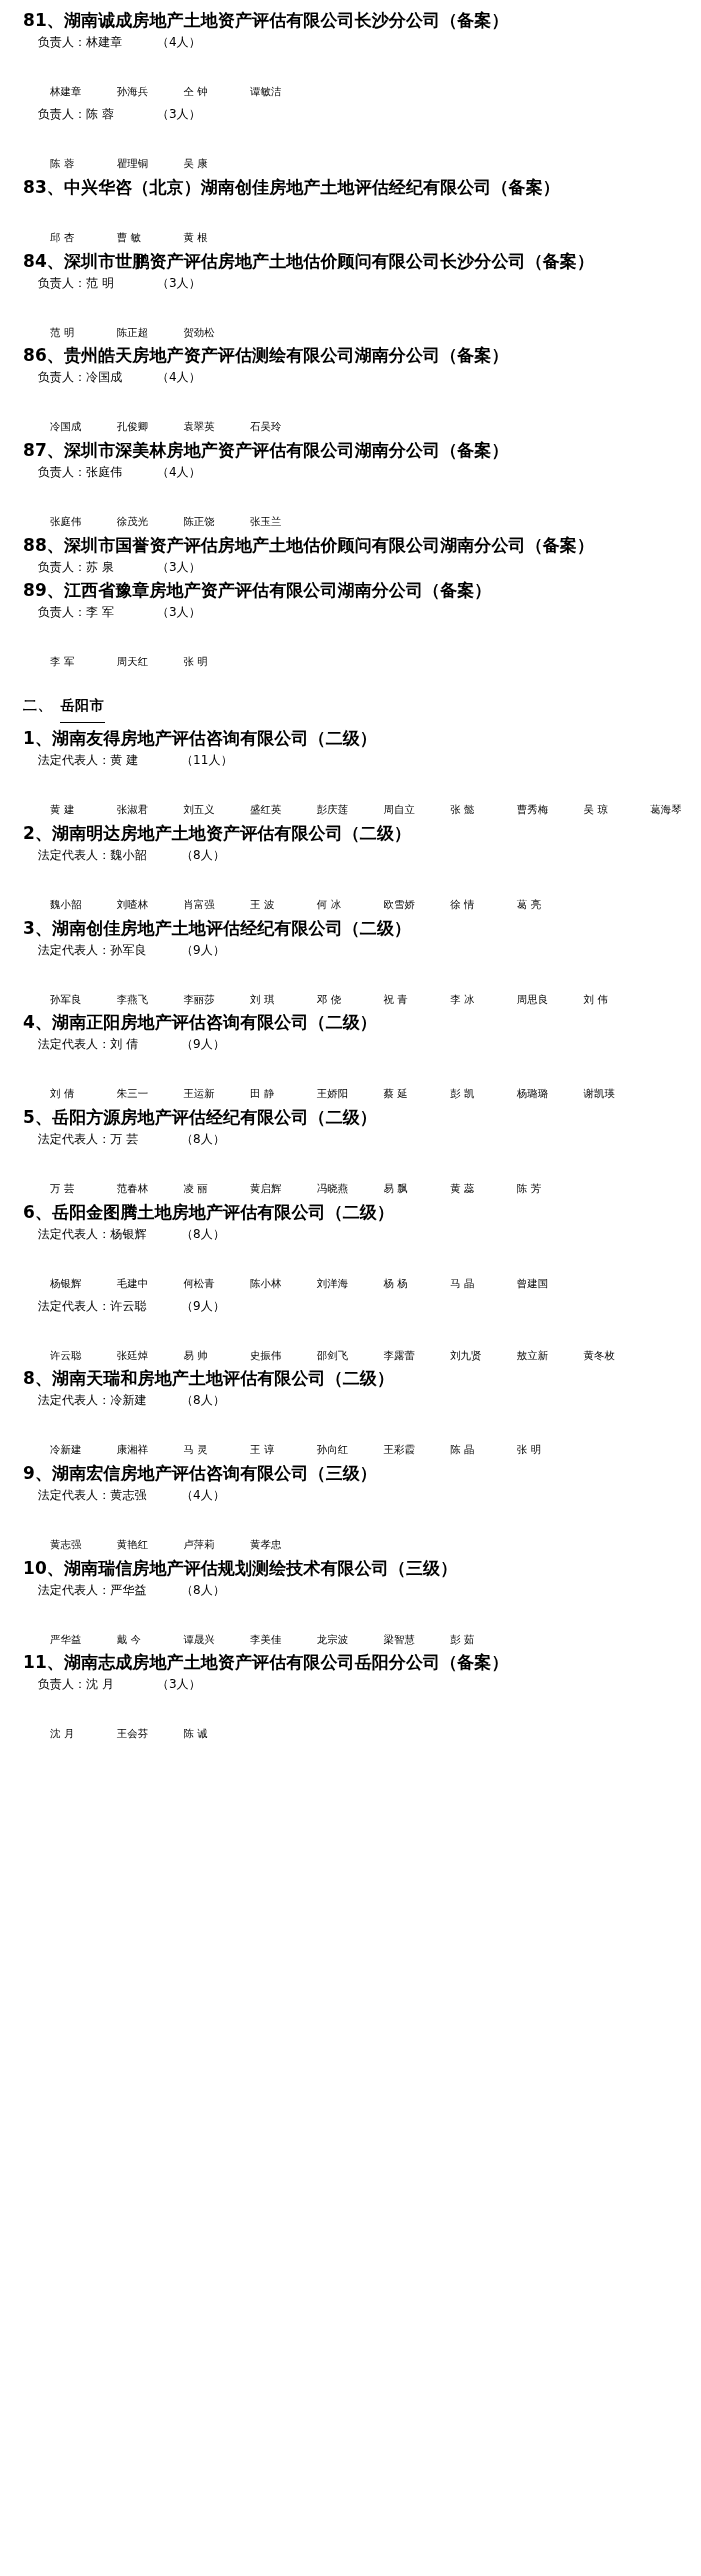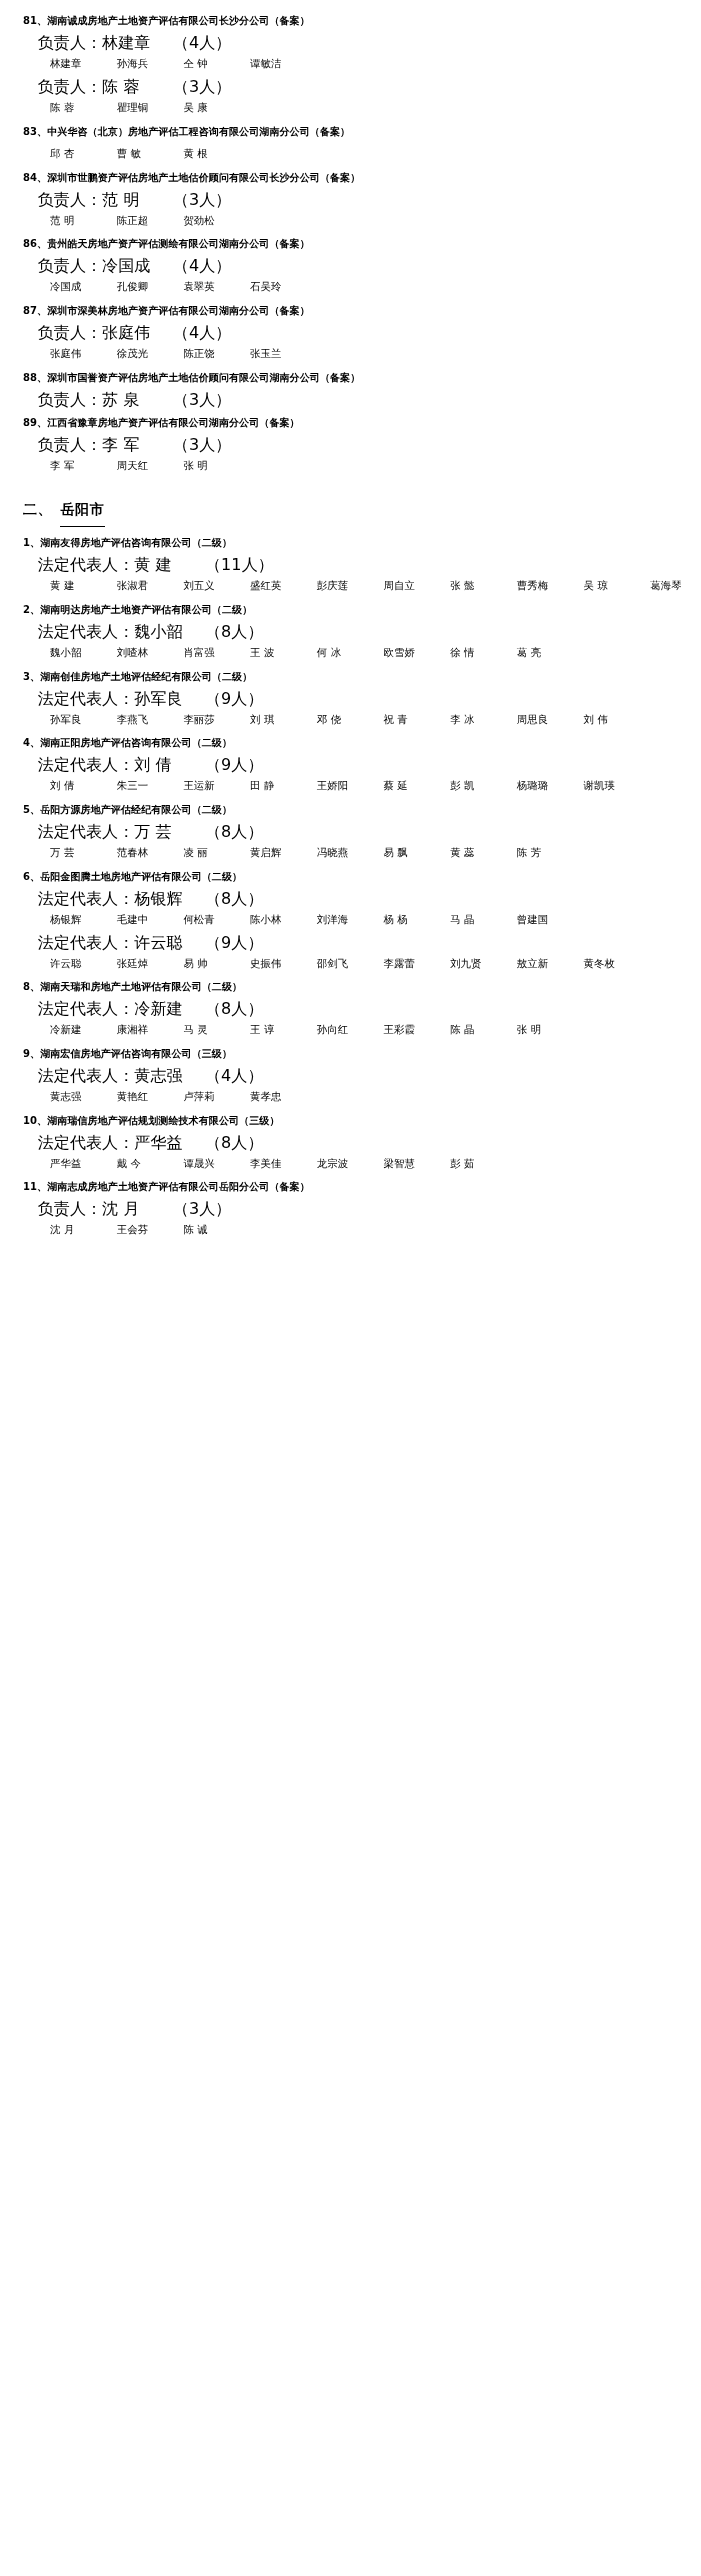--- a/index.html
+++ b/index.html
@@ -15,47 +15,48 @@
   }
   .page {
     width: 702px;
     box-sizing: border-box;
     padding: 9.4px 23px 27px 23px;
   }
   .entry {
     margin-bottom: 1.3px;
   }
   .company-line {
-    font-size: 10px;
+    font-size: 17px;
     line-height: 23px;
     font-weight: 600;
     letter-spacing: 0.1px;
     white-space: nowrap;
   }
   .rep-line {
-    font-size: 16px;
+    font-size: 12px;
     line-height: 21px;
     padding-left: 14.7px;
     letter-spacing: 0.1px;
     white-space: nowrap;
   }
   .rep-name {
     display: inline-block;
     min-width: 52px;
   }
   .rep-count {
     display: inline-block;
     padding-left: 18.7px;
   }
   .members-line {
     font-size: 10.4px;
     line-height: 21.4px;
     padding-left: 27px;
     letter-spacing: 0.1px;
     white-space: nowrap;
+    margin-top: 28px;
   }
   .member {
     display: inline-block;
     min-width: 52px;
     margin-right: 14.7px;
   }
   .section-heading {
     font-size: 14px;
     font-weight: 700;
     line-height: 27px;
@@ -78,21 +79,21 @@
       <div class="entry">
         <div class="company-line"><span>81、</span><span>湖南诚成房地产土地资产评估有限公司长沙分公司（备案）</span></div>
         <div class="rep-line"><span>负责人：</span><span class="rep-name">林建章</span><span class="rep-count">（4人）</span></div>
         <div class="members-line"><span class="member">林建章</span><span class="member">孙海兵</span><span class="member">仝 钟</span><span class="member">谭敏洁</span></div>
       </div>
       <div class="entry">
         <div class="rep-line"><span>负责人：</span><span class="rep-name">陈 蓉</span><span class="rep-count">（3人）</span></div>
         <div class="members-line"><span class="member">陈 蓉</span><span class="member">瞿理铜</span><span class="member">吴 康</span></div>
       </div>
       <div class="entry">
-        <div class="company-line"><span>83、</span><span>中兴华咨（北京）房地产评估工程咨询有限公司湖南分公司（备案）</span></div>
+        <div class="company-line"><span>83、</span><span>中兴华咨（北京）湖南创佳房地产土地评估经纪有限公司（备案）</span></div>
         <div class="members-line"><span class="member">邱 杏</span><span class="member">曹 敏</span><span class="member">黄 根</span></div>
       </div>
       <div class="entry">
         <div class="company-line"><span>84、</span><span>深圳市世鹏资产评估房地产土地估价顾问有限公司长沙分公司（备案）</span></div>
         <div class="rep-line"><span>负责人：</span><span class="rep-name">范 明</span><span class="rep-count">（3人）</span></div>
         <div class="members-line"><span class="member">范 明</span><span class="member">陈正超</span><span class="member">贺劲松</span></div>
       </div>
       <div class="entry">
         <div class="company-line"><span>86、</span><span>贵州皓天房地产资产评估测绘有限公司湖南分公司（备案）</span></div>
         <div class="rep-line"><span>负责人：</span><span class="rep-name">冷国成</span><span class="rep-count">（4人）</span></div>

